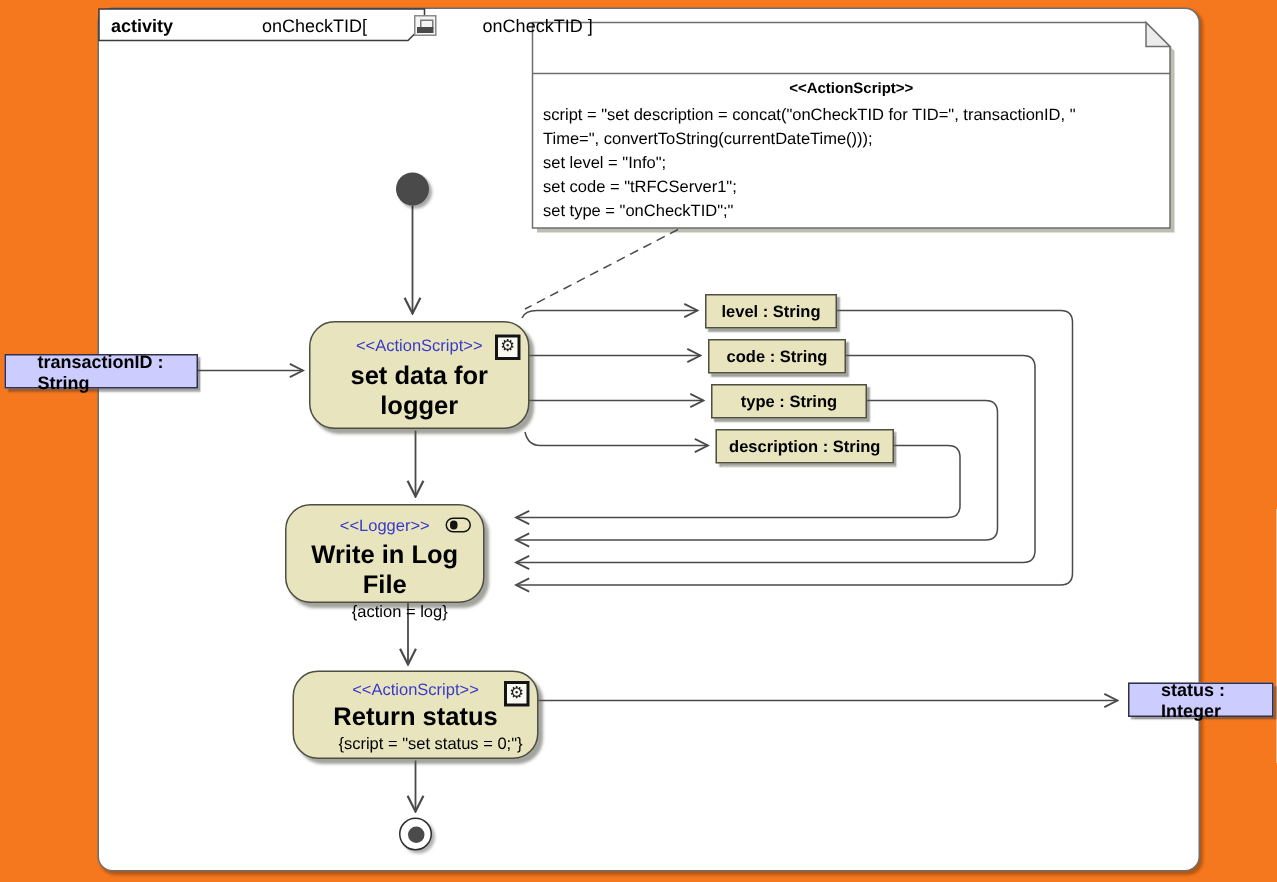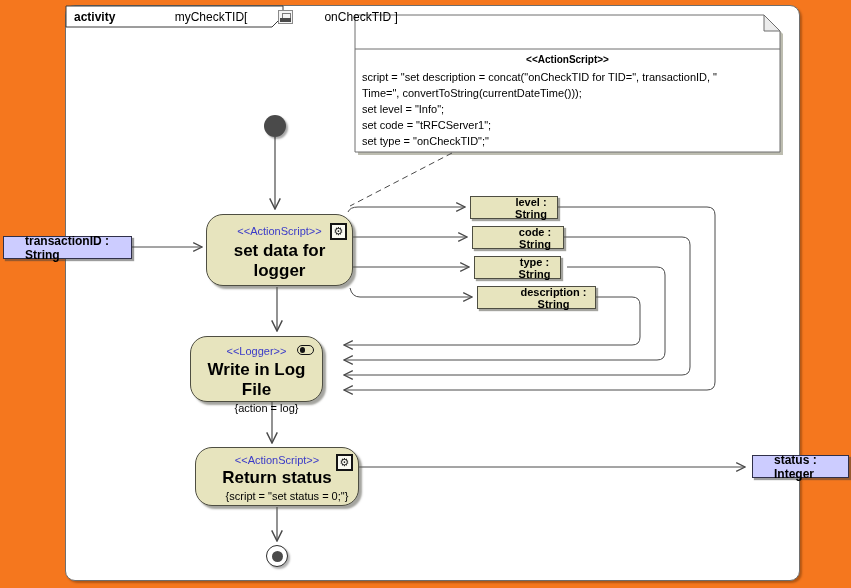--- a/index.html
+++ b/index.html
@@ -63,21 +63,21 @@
   .logger-badge .knob {
     position: absolute; left: 1.5px; top: 1px; width: 5.5px; height: 5.5px;
     background: #141414; border-radius: 50%;
   }
 
   
   .pin {
     position: absolute; background: #e7e4be; border: 1px solid #4e4e42;
     font-size: 11px; font-weight: bold; color: #000; text-align: center;
     box-shadow: 2px 2px 1px rgba(90,90,80,0.55);
-    display: flex; align-items: center; justify-content: center; padding-left: 34px;
+    display: flex; align-items: center; justify-content: center;
   }
   .param {
     position: absolute; background: #ccccff; border: 1px solid #30304a;
     font-size: 12px; font-weight: bold; color: #000;
     box-shadow: 2px 2px 1px rgba(60,60,60,0.5);
     display: flex; align-items: center; justify-content: center; padding-left: 21px;
   }
 
   
   .initial-node {
@@ -137,21 +137,21 @@
   <path d="M558,207 L707,207 Q715,207 715,215 L715,382 Q715,390 707,390 L344,390" fill="none" stroke="#4a4a4a" stroke-width="1" marker-end="url(#stick)"></path>
   <path d="M564,237 L682,237 Q690,237 690,245 L690,367 Q690,375 682,375 L344,375" fill="none" stroke="#4a4a4a" stroke-width="1" marker-end="url(#stick)"></path>
   <path d="M567,267 L657,267 Q665,267 665,275 L665,352 Q665,360 657,360 L344,360" fill="none" stroke="#4a4a4a" stroke-width="1" marker-end="url(#stick)"></path>
   <path d="M596,297 L632,297 Q640,297 640,305 L640,337 Q640,345 632,345 L344,345" fill="none" stroke="#4a4a4a" stroke-width="1" marker-end="url(#stick)"></path>
 
   <path d="M359,467 L745,467" fill="none" stroke="#4a4a4a" stroke-width="1" marker-end="url(#stick)"></path>
 </svg>
 
 <div class="widgets">
 
-  <div class="tab-text"><b>activity</b><span> </span><span>myCheckTID[</span><span class="mini-icon"></span><span>onCheckTID ]</span></div>
+  <div class="tab-text"><b>activity</b><span> </span><span>onCheckTID[</span><span class="mini-icon"></span><span>onCheckTID ]</span></div>
 
   <div class="note-text">
     <div class="note-stereo">&lt;&lt;ActionScript&gt;&gt;</div>
     <div class="note-line">script = "set description = concat("onCheckTID for TID=", transactionID, "</div>
     <div class="note-line">Time=", convertToString(currentDateTime()));</div>
     <div class="note-line">set level = "Info";</div>
     <div class="note-line">set code = "tRFCServer1";</div>
     <div class="note-line">set type = "onCheckTID";"</div>
   </div>
 
@@ -166,21 +166,21 @@
   <div class="param" style="left:3px; top:236px; width:129px; height:23px;">
     <span>transactionID : String</span>
   </div>
 
   <div class="pin" style="left:470px; top:196px; width:88px; height:23px;">
       <span>level : String</span>
     </div>
   <div class="pin" style="left:472px; top:226px; width:92px; height:23px;">
       <span>code : String</span>
     </div>
-  <div class="pin" style="left:474px; top:256px; width:87px; height:23px;">
+  <div class="pin" style="left:474px; top:256px; width:104px; height:23px;">
       <span>type : String</span>
     </div>
   <div class="pin" style="left:477px; top:286px; width:119px; height:23px;">
       <span>description : String</span>
     </div>
 
   <div class="action" style="left:190px; top:336px; width:133px; height:66px; padding-top:8px;">
     <div class="stereo">&lt;&lt;Logger&gt;&gt;</div>
     <div class="action-name" style="margin-top:3px;">Write in Log File</div>
     <div class="constraint" style="margin-top:2px;">{action = log}</div>

